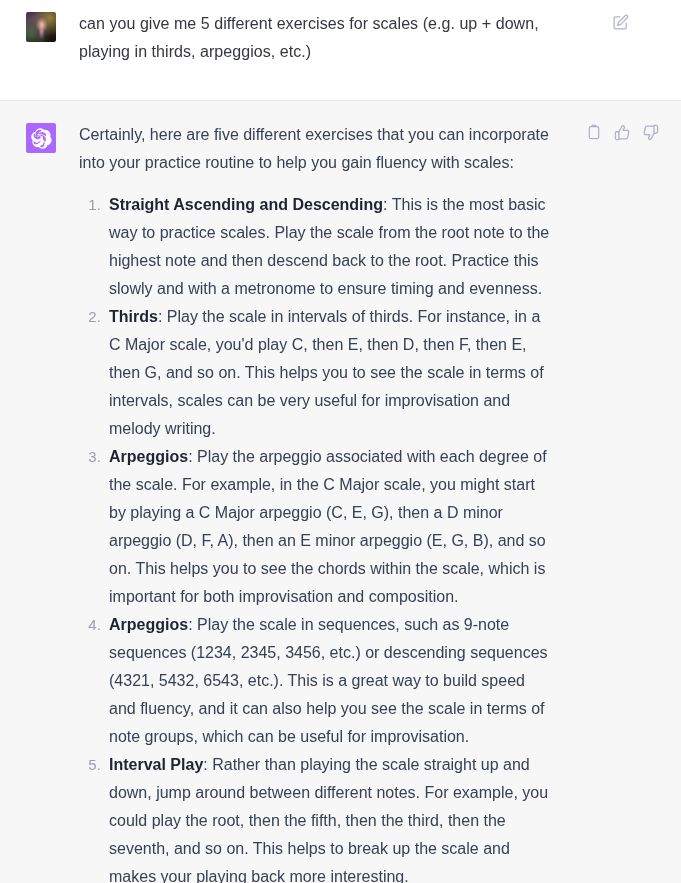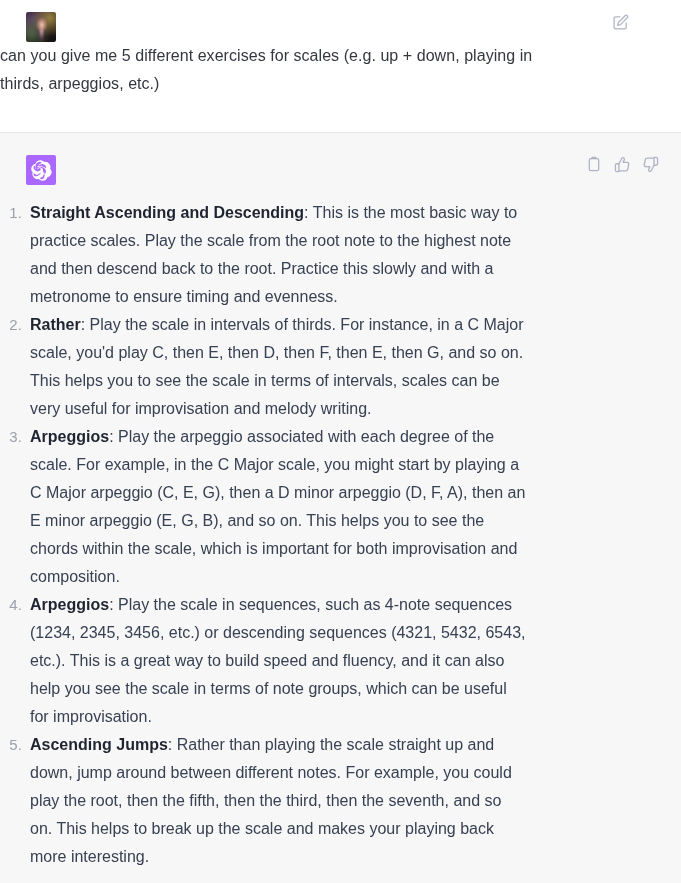--- a/index.html
+++ b/index.html
@@ -30,21 +30,20 @@
   }
   .message-group.assistant {
     background: #f7f7f8;
   }
 
   .message-inner {
     display: flex;
     align-items: flex-start;
     padding: 12px 16px 12px 0;
     position: relative;
-    flex-direction: column;
   }
   .message-group.user .message-inner { padding-top: 10px; padding-bottom: 34px; }
   .message-group.assistant .message-inner { padding-top: 20px; padding-bottom: 24px; }
 
   .avatar-col {
     width: 30px;
     min-width: 30px;
     margin-left: 26px;
     margin-right: 23px;
     padding-top: 2px;
@@ -189,36 +188,37 @@
       <div class="avatar-col">
         <div class="avatar avatar-gpt">
           <svg width="21" height="21" viewBox="0 0 41 41" fill="#ffffff" aria-hidden="true">
             <path d="M37.532 16.87a9.963 9.963 0 0 0-.856-8.184 10.078 10.078 0 0 0-10.855-4.835A9.964 9.964 0 0 0 18.306.5a10.079 10.079 0 0 0-9.614 6.977 9.967 9.967 0 0 0-6.664 4.834 10.08 10.08 0 0 0 1.24 11.817 9.965 9.965 0 0 0 .856 8.185 10.079 10.079 0 0 0 10.855 4.835 9.965 9.965 0 0 0 7.516 3.35 10.078 10.078 0 0 0 9.617-6.981 9.967 9.967 0 0 0 6.663-4.834 10.079 10.079 0 0 0-1.243-11.813ZM22.498 37.886a7.474 7.474 0 0 1-4.799-1.735c.061-.33.144-.66.246-.976l5.4-3.12a.88.88 0 0 0 .444-.768v-7.617l2.282 1.319a.082.082 0 0 1 .45.063v6.304a7.504 7.504 0 0 1-7.618 6.53Zm-16.35-6.987a7.47 7.47 0 0 1-.894-5.023c.06.036.162.099.237.141l5.4 3.119a.88.88 0 0 0 .887 0l6.598-3.809v2.637a.08.08 0 0 1-.32.068l-5.46 3.152a7.504 7.504 0 0 1-6.736-.285ZM4.733 13.354a7.468 7.468 0 0 1 3.9-3.282c0 .069-.4.19-.4.274v6.239a.87.87 0 0 0 .444.763l6.598 3.807-2.283 1.318a.81.81 0 0 1-.77.007L7.16 19.32a7.506 7.506 0 0 1-2.427-5.966Zm18.752 4.363-6.598-3.807 2.282-1.317a.81.81 0 0 1 .77-.007l5.46 3.152a7.5 7.5 0 0 1-1.158 13.528v-6.414a.87.87 0 0 0-.439-.763l-.317-.372Zm2.272-3.416a12.71 12.71 0 0 0-.238-.141l-5.4-3.119a.88.88 0 0 0-.887 0l-6.598 3.809v-2.637a.08.08 0 0 1 .033-.068l5.46-3.15a7.498 7.498 0 0 1 11.138 7.766 8.184 8.184 0 0 0-3.508-2.46Zm-14.3 4.703-2.283-1.32a.08.08 0 0 1-.045-.062V10.93a7.499 7.499 0 0 1 12.293-5.756c-.6.033-.165.091-.246.137l-5.4 3.119a.88.88 0 0 0-.444.767l-.004 7.612Zm1.24-2.673 2.938-1.697 2.94 1.696v3.393l-2.937 1.697-2.94-1.697-.001-3.392Z"></path>
           </svg>
         </div>
       </div>
 
       <div class="content-col">
 
+        <p class="intro-para">Certainly, here are five different exercises that you can incorporate into your practice routine to help you gain fluency with scales:</p>
 
         <ol class="exercise-list">
           <li>
             <p><span class="li-term">Straight Ascending and Descending</span><span>: This is the most basic way to practice scales. Play the scale from the root note to the highest note and then descend back to the root. Practice this slowly and with a metronome to ensure timing and evenness.</span></p>
           </li>
           <li>
-            <p><span class="li-term">Rather</span><span>: Play the scale in intervals of thirds. For instance, in a C Major scale, you'd play C, then E, then D, then F, then E, then G, and so on. This helps you to see the scale in terms of intervals, scales can be very useful for improvisation and melody writing.</span></p>
+            <p><span class="li-term">Thirds</span><span>: Play the scale in intervals of thirds. For instance, in a C Major scale, you'd play C, then E, then D, then F, then E, then G, and so on. This helps you to see the scale in terms of intervals, scales can be very useful for improvisation and melody writing.</span></p>
           </li>
           <li>
             <p><span class="li-term">Arpeggios</span><span>: Play the arpeggio associated with each degree of the scale. For example, in the C Major scale, you might start by playing a C Major arpeggio (C, E, G), then a D minor arpeggio (D, F, A), then an E minor arpeggio (E, G, B), and so on. This helps you to see the chords within the scale, which is important for both improvisation and composition.</span></p>
           </li>
           <li>
-            <p><span class="li-term">Arpeggios</span><span>: Play the scale in sequences, such as 4-note sequences (1234, 2345, 3456, etc.) or descending sequences (4321, 5432, 6543, etc.). This is a great way to build speed and fluency, and it can also help you see the scale in terms of note groups, which can be useful for improvisation.</span></p>
-          </li>
-          <li>
-            <p><span class="li-term">Ascending Jumps</span><span>: Rather than playing the scale straight up and down, jump around between different notes. For example, you could play the root, then the fifth, then the third, then the seventh, and so on. This helps to break up the scale and makes your playing back more interesting.</span></p>
+            <p><span class="li-term">Arpeggios</span><span>: Play the scale in sequences, such as 9-note sequences (1234, 2345, 3456, etc.) or descending sequences (4321, 5432, 6543, etc.). This is a great way to build speed and fluency, and it can also help you see the scale in terms of note groups, which can be useful for improvisation.</span></p>
+          </li>
+          <li>
+            <p><span class="li-term">Interval Play</span><span>: Rather than playing the scale straight up and down, jump around between different notes. For example, you could play the root, then the fifth, then the third, then the seventh, and so on. This helps to break up the scale and makes your playing back more interesting.</span></p>
           </li>
         </ol>
 
       </div>
 
       <div class="actions">
 
         <button class="icon-btn" title="Copy">
           <span>
             <svg width="16" height="16" viewBox="0 0 24 24" fill="none" stroke="currentColor" stroke-width="1.9" stroke-linecap="round" stroke-linejoin="round">

